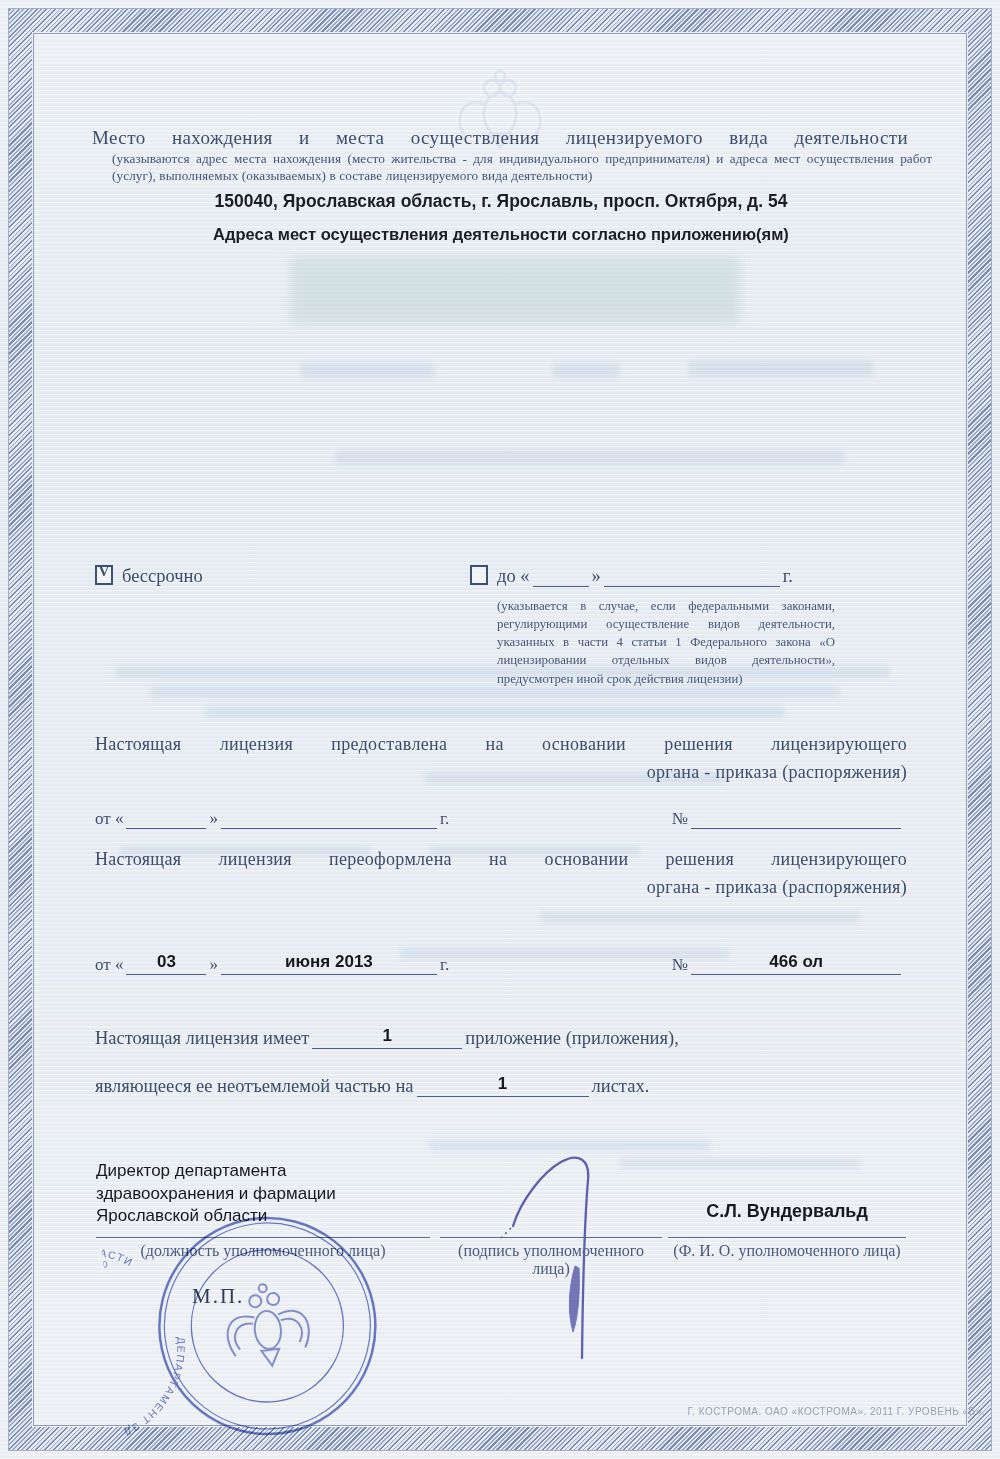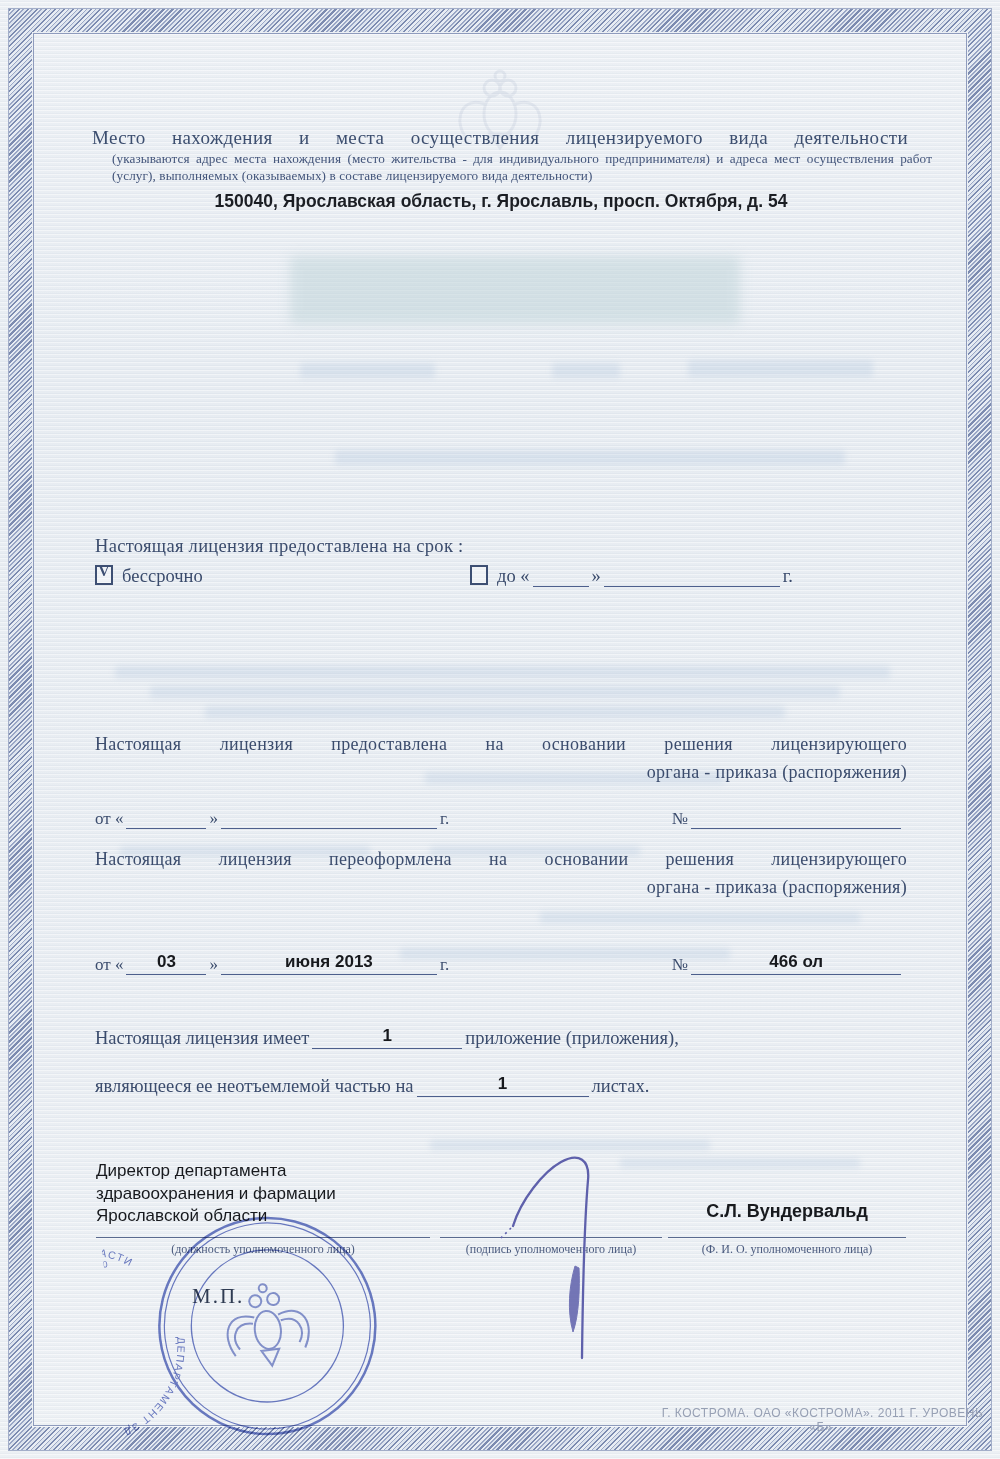--- a/index.html
+++ b/index.html
@@ -50,27 +50,27 @@
   .cbmark{position:absolute;top:-4px;left:1.5px;font-size:15px;font-weight:bold;color:#3d4f73;
     font-family:"Liberation Serif",serif;}
   .untilgrp{position:absolute;left:375px;top:0;}
   
   .pos{left:96px;top:1160px;width:345px;font-family:"Liberation Sans",sans-serif;
     font-weight:normal;font-size:17px;line-height:1.33;color:#17191d;}
   .pos span{display:block;}
   .signame{left:668px;top:1201px;width:238px;text-align:center;
     font-family:"Liberation Sans",sans-serif;font-weight:bold;font-size:18px;color:#17191d;}
   .sigline{position:absolute;top:1237px;border-top:1.5px solid #5a6a8e;}
-  .sigline .cap{display:block;margin-top:4px;text-align:center;font-size:12px;color:#4a5a7e;
+  .sigline .cap{display:block;margin-top:4px;text-align:center;font-size:16px;color:#4a5a7e;
     font-family:"Liberation Serif",serif;}
   .mp{left:192px;top:1284px;font-size:21px;letter-spacing:2px;color:#2f3b52;z-index:5;}
   .stamp{left:112px;top:1198px;z-index:6;mix-blend-mode:multiply;opacity:.85;transform:rotate(-7deg);}
   .stamp text{fill:#5668bd;font-family:"Liberation Sans",sans-serif;}
   .sig-svg{left:483px;top:1146px;z-index:7;}
-  .imprint{left:660px;top:1406px;width:325px;text-align:center;font-size:12px;letter-spacing:.5px;
+  .imprint{left:660px;top:1406px;width:325px;text-align:right;font-size:10px;letter-spacing:.5px;
     color:#97a0b4;font-family:"Liberation Sans",sans-serif;}
 </style>
 </head>
 <body>
 
 <div class="page">
 
   <div class="frame-outer"></div>
   <div class="frame"></div>
   <div class="frame-inner"></div>
@@ -98,28 +98,29 @@
   <div class="ghost" style="left:120px;top:846px;width:250px;height:10px;"></div>
   <div class="ghost" style="left:430px;top:846px;width:210px;height:10px;"></div>
   <div class="ghost" style="left:540px;top:912px;width:320px;height:11px;"></div>
   <div class="ghost" style="left:400px;top:948px;width:330px;height:11px;"></div>
   <div class="ghost" style="left:430px;top:1140px;width:280px;height:10px;"></div>
   <div class="ghost" style="left:620px;top:1158px;width:240px;height:10px;"></div>
 
   <div class="abs hdr-title">Место нахождения и места осуществления лицензируемого вида деятельности</div>
   <div class="abs hdr-sub">(указываются адрес места нахождения (место жительства - для индивидуального предпринимателя) и адреса мест осуществления работ (услуг), выполняемых (оказываемых) в составе лицензируемого вида деятельности)</div>
   <div class="abs addr1">150040, Ярославская область, г. Ярославль, просп. Октября, д. 54</div>
-
-  <div class="abs serif-line" style="left:95px;top:536px;">Настоящая лицензия предоставлена на срок :</div>
+  <div class="abs addr2">Адреса мест осуществления деятельности согласно приложению(ям)</div>
+
   <div class="fieldrow" style="top:562px;">
     <span class="cb"><span class="cbmark">V</span></span><span class="t big">бессрочно</span>
     <span class="untilgrp">
       <span class="cb"></span><span class="t big">до «</span><span class="u" style="width:56px;"></span><span class="t big">»</span><span class="u" style="width:176px;"></span><span class="t big">г.</span>
     </span>
   </div>
+  <div class="abs note">(указывается в случае, если федеральными законами, регулирующими осуществление видов деятельности, указанных в части 4 статьи 1 Федерального закона «О лицензировании отдельных видов деятельности», предусмотрен иной срок действия лицензии)</div>
 
   <div class="abs para" style="top:731px;">
     <span class="jline">Настоящая лицензия предоставлена на основании решения лицензирующего</span>
     <span class="lline">органа - приказа (распоряжения)</span>
   </div>
   <div class="fieldrow" style="top:797px;margin-top:12px;">
     <span class="t">от «</span><span class="u" style="width:80px;"><span class="val"></span></span><span class="t">»</span><span class="u" style="width:216px;"><span class="val"></span></span><span class="t">г.</span>
     <span class="numgrp">
       <span class="t">№</span><span class="u" style="width:210px;"><span class="val"></span></span>
     </span>

